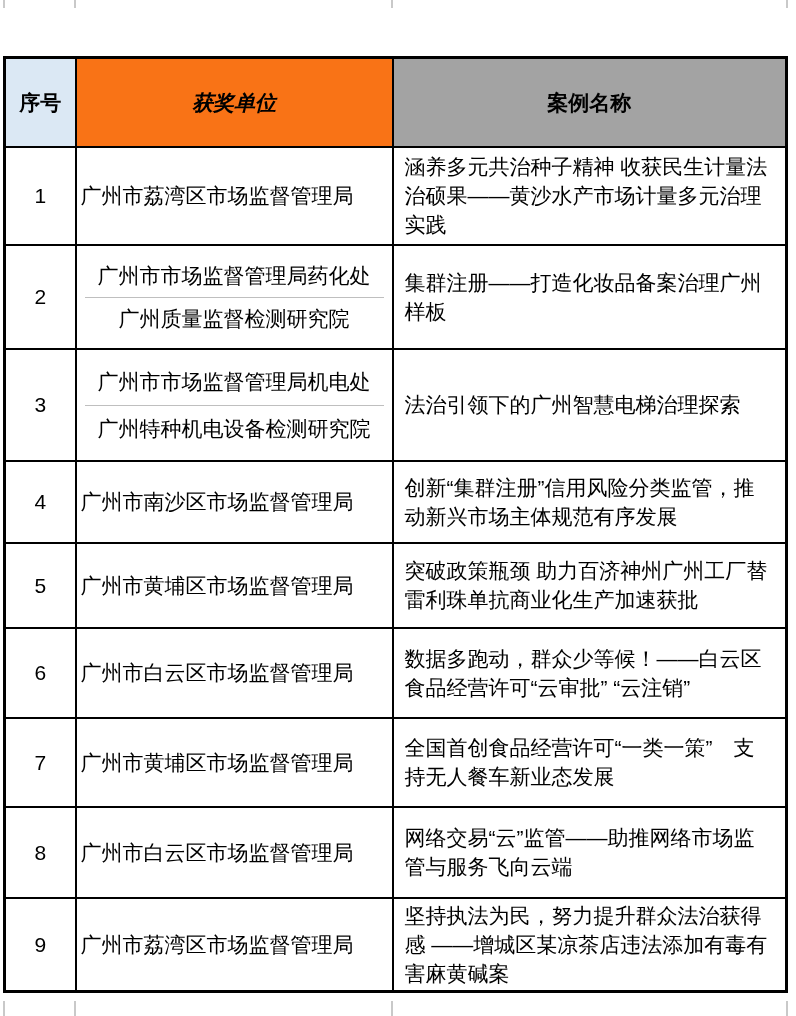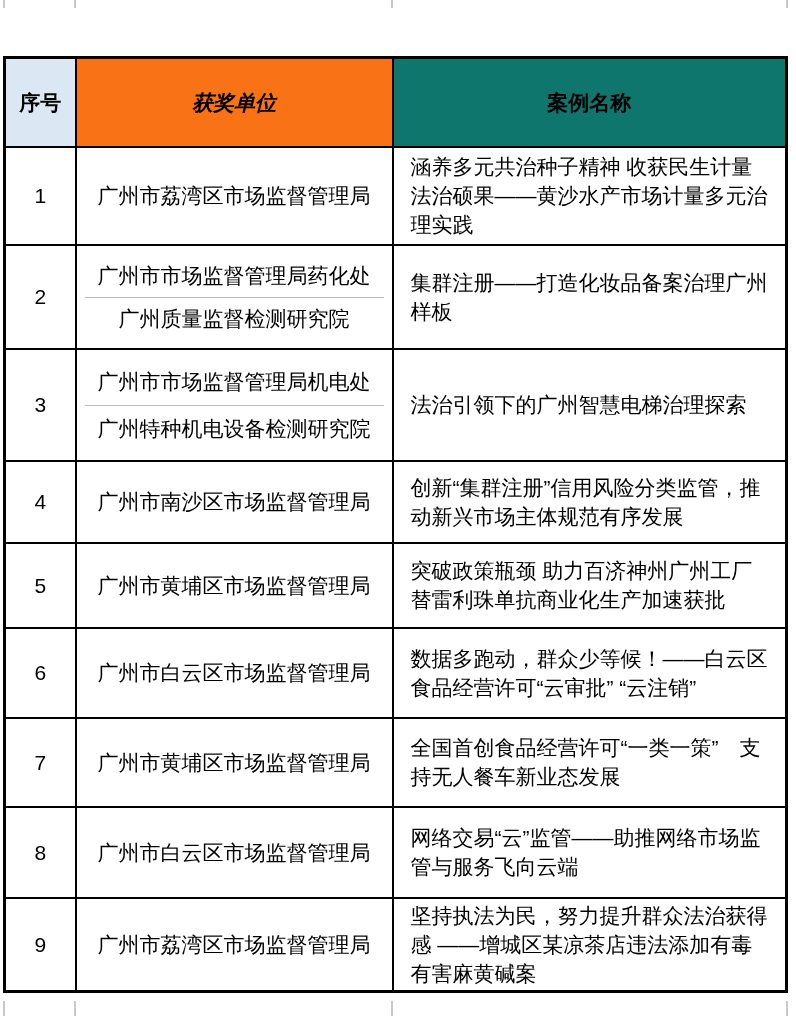--- a/index.html
+++ b/index.html
@@ -29,23 +29,23 @@
     overflow:hidden;
   }
   table.award-table { border:3px solid #000000; }
   thead th {
     background:#dbe8f4;
     font-weight:bold;
     text-align:center;
     height:89px;
   }
   td.col-no   { text-align:center; font-size:20px; }
-  td.col-unit { text-align:center; padding:2px 4px; }
+  td.col-unit { text-align:left; padding:2px 4px; }
   td.col-unit.multi { padding:8px; }
-  td.col-case { text-align:left; padding:2px 17px; }
+  td.col-case { text-align:left; padding:2px 11px; }
   .unit-sub {
     display:flex; align-items:center; justify-content:center;
     width:100%;
   }
   .unit-sub-sep { border-top:1px solid #bfbfbf; }
   .stub {
     position:absolute; width:2px; background:#c9c9c9;
   }
   .stub.top    { top:0; height:8px; }
   .stub.bottom { top:1001px; height:15px; }
@@ -67,21 +67,21 @@
   <table class="award-table">
     <colgroup>
       <col class="c-no">
         <col class="c-unit">
         <col>
     </colgroup>
     <thead>
       <tr>
         <th style="background: rgb(219, 232, 244);">序号</th>
         <th style="background: #f97316; font-style: italic;">获奖单位</th>
-        <th style="background: #0f766e;">案例名称</th>
+        <th style="background: #a3a3a3;">案例名称</th>
       </tr>
     </thead>
     <tbody>
         <tr style="height: 98px;">
           <td class="col-no">1</td>
           <td class="col-unit">广州市荔湾区市场监督管理局</td>
           <td class="col-case">涵养多元共治种子精神 收获民生计量法治硕果——黄沙水产市场计量多元治理实践</td>
         </tr>
         <tr style="height: 91px;">
           <td class="col-no">2</td>

